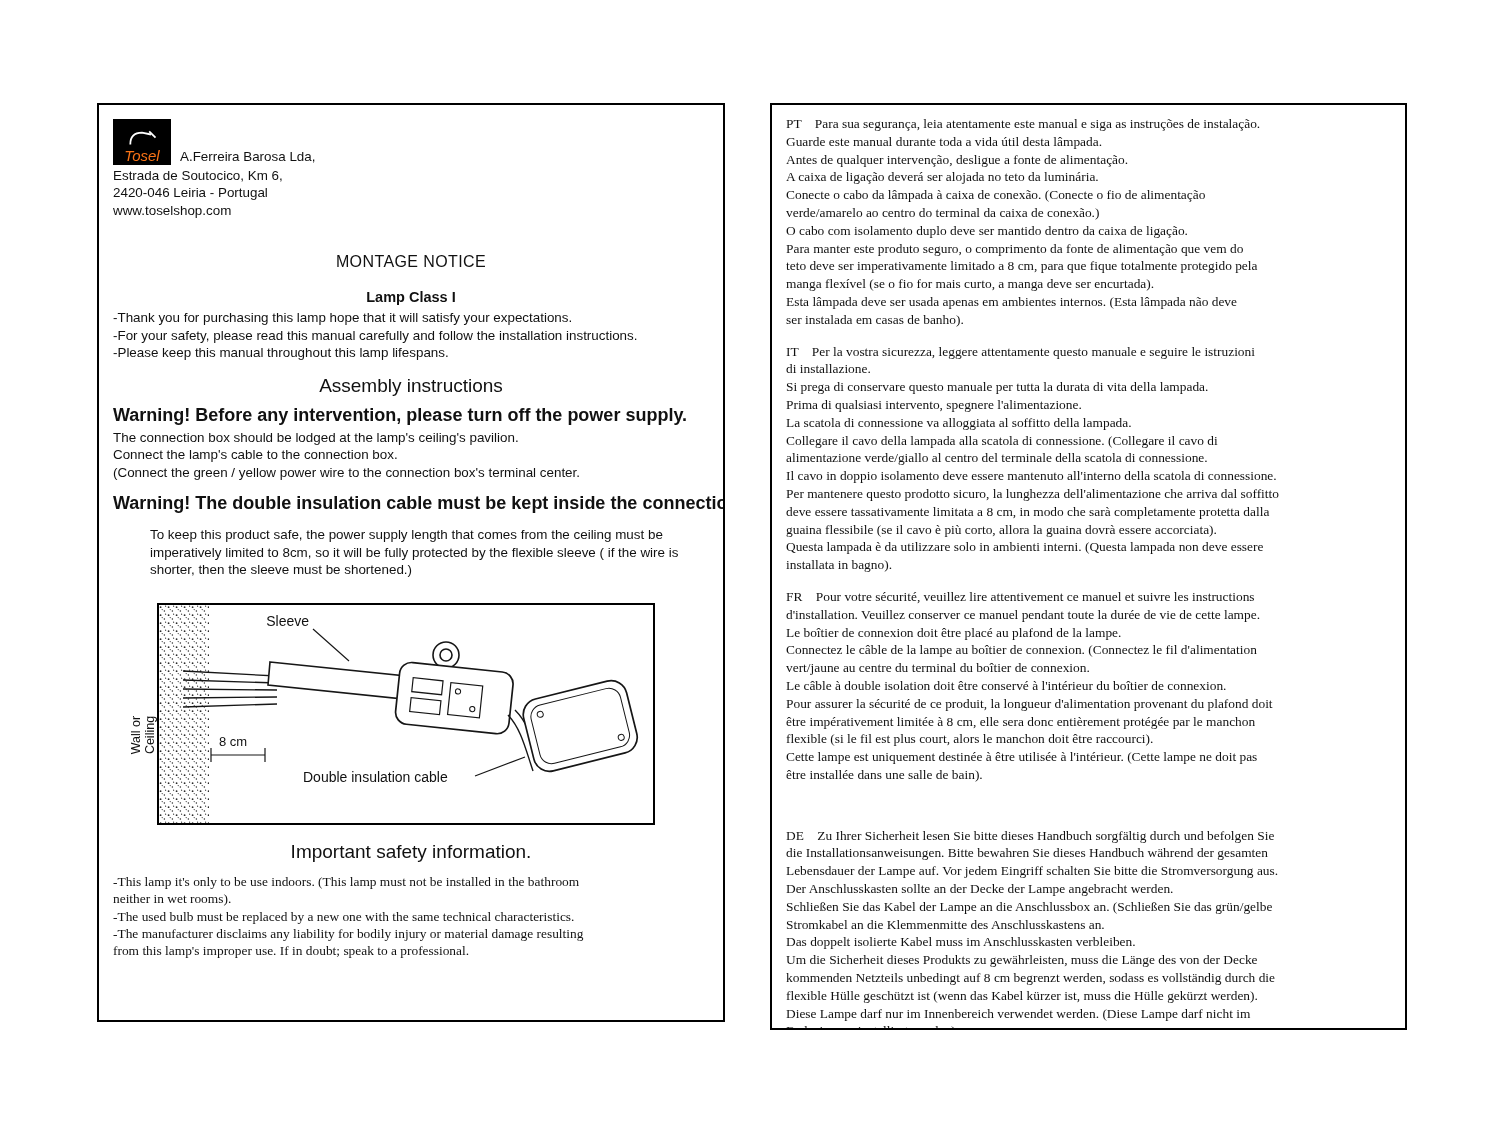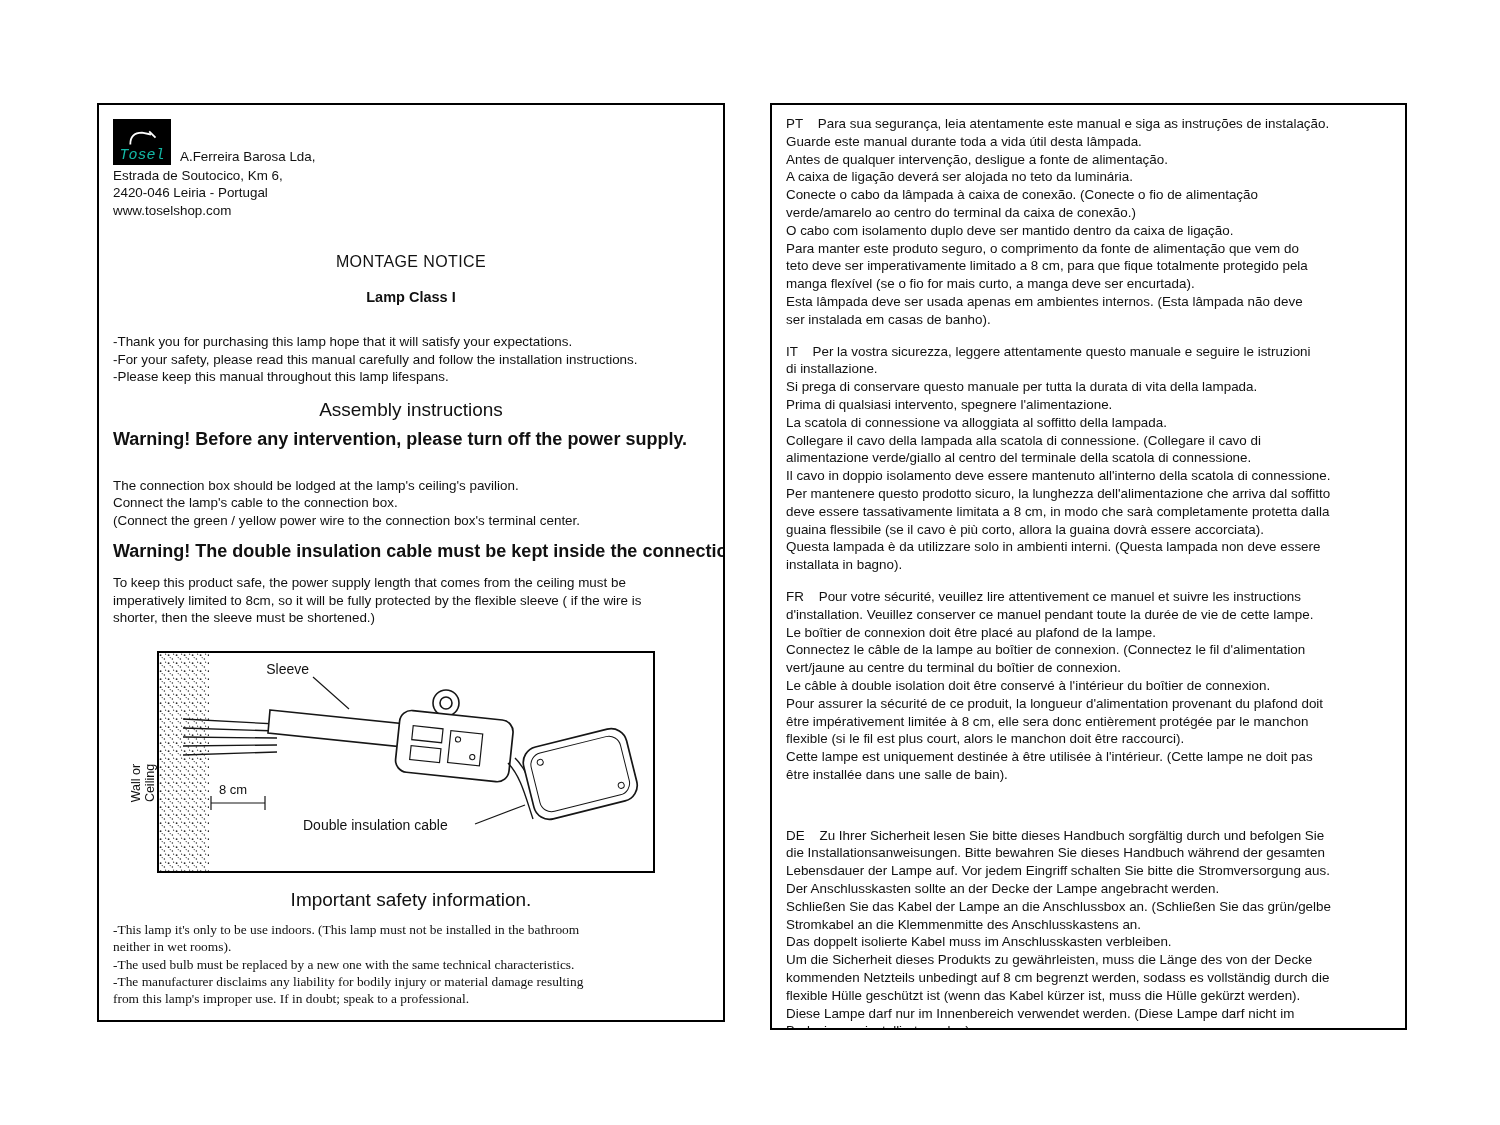--- a/index.html
+++ b/index.html
@@ -9,44 +9,44 @@
     font-family:"Liberation Sans",sans-serif;
   }
   .panel{
     position:absolute;background:#fff;border:2px solid #000;
     box-sizing:border-box;overflow:hidden;
   }
   #left-panel{left:97px;top:103px;width:628px;height:919px;padding:14px 14px 0 14px;}
   #right-panel{left:770px;top:103px;width:637px;height:927px;padding:10px 14px 0 14px;}
 
   .tline{white-space:pre;line-height:17.4px;font-size:13.4px;}
-  #right-panel .tline{line-height:17.8px;}
+  #right-panel .tline{line-height:17.8px;font-family:Liberation Serif, serif;}
 
   
   .logo-row{display:flex;align-items:flex-end;gap:9px;height:46px;}
   .logo-box{
     width:58px;height:46px;background:#000;color:#fff;
     display:flex;flex-direction:column;align-items:center;justify-content:flex-end;
     padding-bottom:2px;box-sizing:border-box;
   }
   .logo-text{
-    font-family:Liberation Mono, monospace;font-style:italic;
-    font-size:15px;line-height:15px;color:#14b8a6;
+    font-family:Liberation Sans, sans-serif;font-style:italic;
+    font-size:15px;line-height:15px;color:#f97316;
   }
   .company-line{font-size:13.4px;margin-bottom:1px;}
   .address{margin-top:2px;}
   .doc-title{margin-top:34px;text-align:center;font-size:16px;letter-spacing:0.4px;}
   .doc-subtitle{margin-top:18px;text-align:center;font-size:14.5px;font-weight:700;}
   .intro{margin-top:28px;}
   .section-heading{margin-top:14px;text-align:center;font-size:19px;}
   .section-heading.safety{margin-top:16px;}
   .warning{margin-top:10px;font-size:18px;font-weight:700;white-space:pre;line-height:17.4px;}
   .warning.second{margin-top:14px;}
-  .text-block{margin-top:28px;}
-  .text-block.after-warn2{margin-top:14px;}
+  .text-block{margin-top:4px;}
+  .text-block.after-warn2{margin-top:14px;margin-left:37px;}
   .safety-block{margin-top:10px;font-family:Liberation Serif, serif;}
 
   .diagram-wrap{position:relative;margin:24px 0 0 44px;width:498px;}
   .diagram-box{
     width:494px;height:218px;border:2px solid #000;background:#fff;
     box-sizing:content-box;overflow:hidden;
   }
   .wall-label{
     position:absolute;left:-46px;top:118px;width:64px;
     transform:rotate(-90deg);transform-origin:center center;

